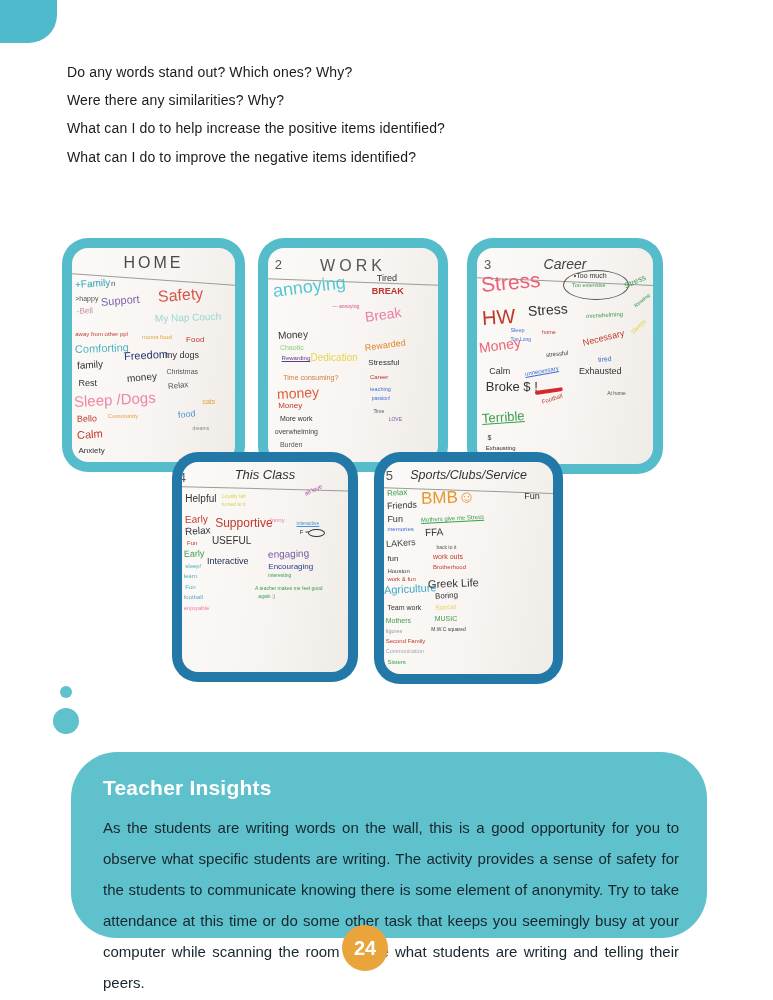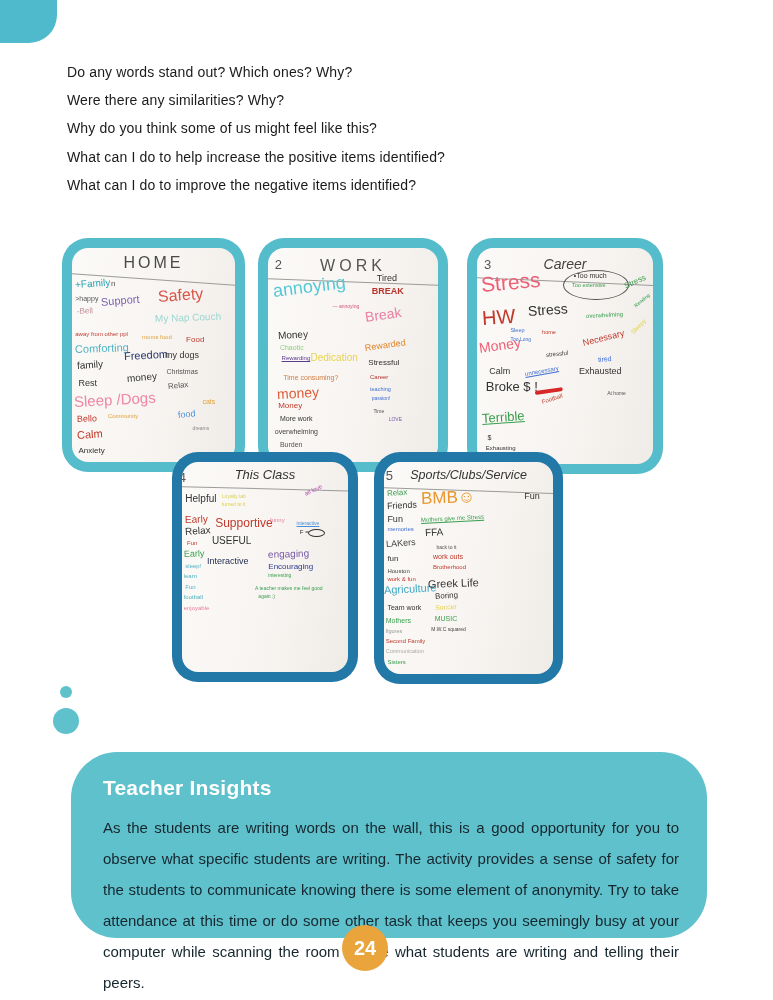--- a/index.html
+++ b/index.html
@@ -53,21 +53,20 @@
 </head>
 <body>
 
 <div class="page">
 
   <div class="corner" style="background: rgb(79, 186, 204);"></div>
 
   <div class="questions">
     <p>Do any words stand out? Which ones? Why?</p>
     <p>Were there any similarities? Why?</p>
-    <p>Why do you think some of us might feel like this?</p>
     <p>What can I do to help increase the positive items identified?</p>
     <p>What can I do to improve the negative items identified?</p>
   </div>
 
   <figure class="photo p0" style="background: rgb(85, 188, 203);">
     <div class="paper">
       <span class="ph-num"></span>
       <span class="ph-title">HOME</span>
       <div class="rule"></div>
       <div class="words">

